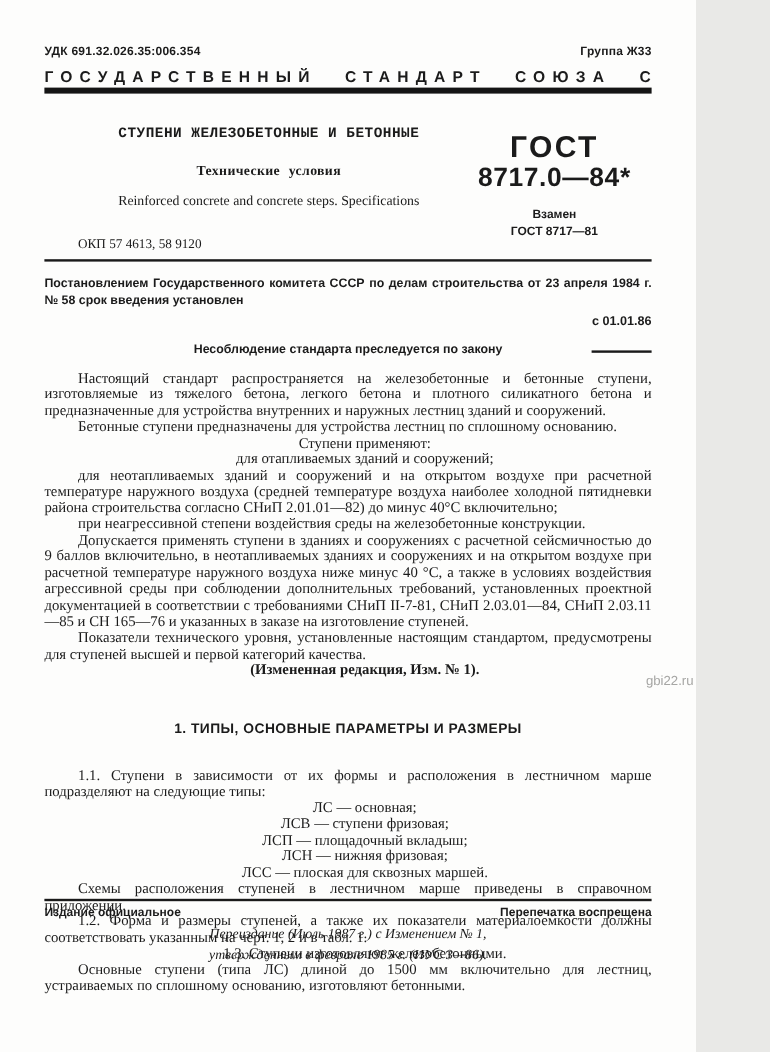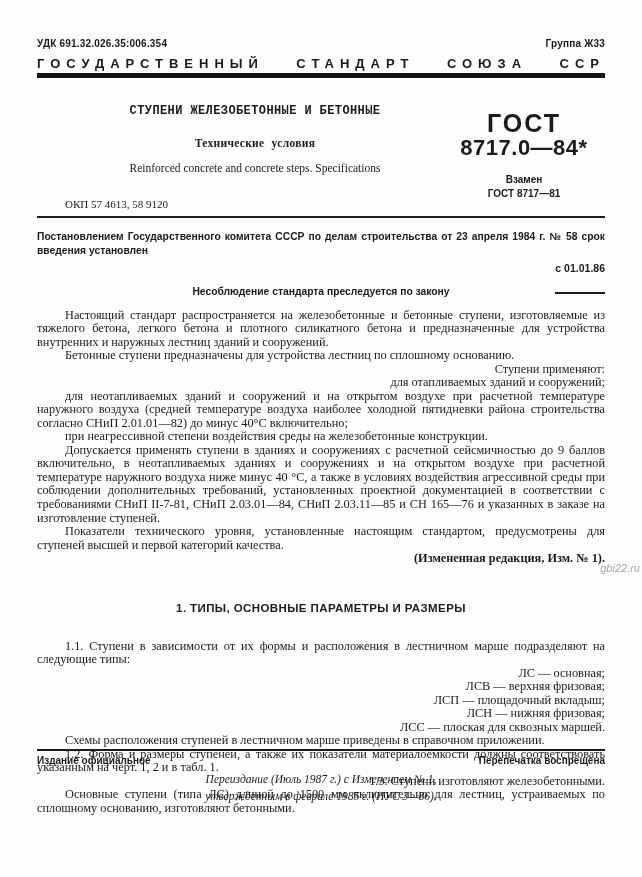--- a/index.html
+++ b/index.html
@@ -3,21 +3,21 @@
 <meta charset="utf-8">
 <style>
   html,body { margin:0; padding:0; }
   body {
     width:642px; height:877px;
     background:#e9e9e7;
     font-family:"Liberation Serif", serif;
   }
   .page {
     position:relative;
-    width:642px; height:877px;
+    width:580px; height:877px;
     background:#fdfdfc;
     color:#1b1b1b;
     overflow:hidden;
     box-sizing:border-box;
     padding:38px 37px 0 37px;
   }
 
   
   .top-row {
     display:flex; justify-content:space-between;
@@ -80,21 +80,21 @@
   }
   .effective-date span { border-bottom:2px solid #1a1a1a; padding-bottom:18px; }
   .law-notice {
     text-align:center; margin-top:12px;
     font-family:"Liberation Sans", sans-serif; font-weight:bold; font-size:10.3px;
   }
 
   
   .body-text { margin-top:12px; font-size:12.3px; line-height:1.1; }
   .body-text p { margin:0; text-indent:28px; text-align:justify; }
-  .body-text p.short { text-align:right; }
+  .body-text p.short { text-align:center; }
   .body-text p.bold { font-weight:bold; }
 
   .section-heading {
     text-align:center; margin:36px 0 26px 0;
     font-family:"Liberation Sans", sans-serif;
     font-weight:bold; font-size:11.5px; letter-spacing:0.4px;
   }
 
   
   .footer { position:absolute; left:37px; right:37px; top:749px; }
@@ -104,21 +104,21 @@
     font-family:"Liberation Sans", sans-serif; font-weight:bold; font-size:10px;
   }
   .reissue {
     text-align:center; font-style:italic; font-size:11.5px; line-height:1.45;
     margin-top:5px;
   }
 
   .watermark {
     position:absolute; top:562px; right:2px;
     font-family:"Liberation Sans", sans-serif;
-    font-size:11px; color:#a6a6a4;font-style:italic;
+    font-size:11px; color:#a6a6a4;
   }
 </style>
 </head>
 <body>
 
 <div class="page">
 
   <div class="top-row">
     <span>УДК 691.32.026.35:006.354</span>
     <span>Группа Ж33</span>
@@ -162,21 +162,21 @@
     <p>Допускается применять ступени в зданиях и сооружениях с расчетной сейсмичностью до 9 баллов включительно, в неотапливаемых зданиях и сооружениях и на открытом воздухе при расчетной температуре наружного воздуха ниже минус 40 °С, а также в условиях воздействия агрессивной среды при соблюдении дополнительных требований, установленных проектной документацией в соответствии с требованиями СНиП II-7-81, СНиП 2.03.01—84, СНиП 2.03.11—85 и СН 165—76 и указанных в заказе на изготовление ступеней.</p>
     <p>Показатели технического уровня, установленные настоящим стандартом, предусмотрены для ступеней высшей и первой категорий качества.</p>
     <p class="short bold">(Измененная редакция, Изм. № 1).</p>
   </div>
 
   <div class="section-heading">1. ТИПЫ, ОСНОВНЫЕ ПАРАМЕТРЫ И РАЗМЕРЫ</div>
 
   <div class="body-text">
     <p>1.1. Ступени в зависимости от их формы и расположения в лестничном марше подразделяют на следующие типы:</p>
     <p class="short">ЛС — основная;</p>
-    <p class="short">ЛСВ — верхняя фризовая;</p>
+    <p class="short">ЛСВ — ступени фризовая;</p>
     <p class="short">ЛСП — площадочный вкладыш;</p>
     <p class="short">ЛСН — нижняя фризовая;</p>
     <p class="short">ЛСС — плоская для сквозных маршей.</p>
     <p>Схемы расположения ступеней в лестничном марше приведены в справочном приложении.</p>
     <p>1.2. Форма и размеры ступеней, а также их показатели материалоемкости должны соответствовать указанным на черт. 1, 2 и в табл. 1.</p>
     <p class="short">1.3. Ступени изготовляют железобетонными.</p>
     <p>Основные ступени (типа ЛС) длиной до 1500 мм включительно для лестниц, устраиваемых по сплошному основанию, изготовляют бетонными.</p>
   </div>
 
   <div class="footer">

